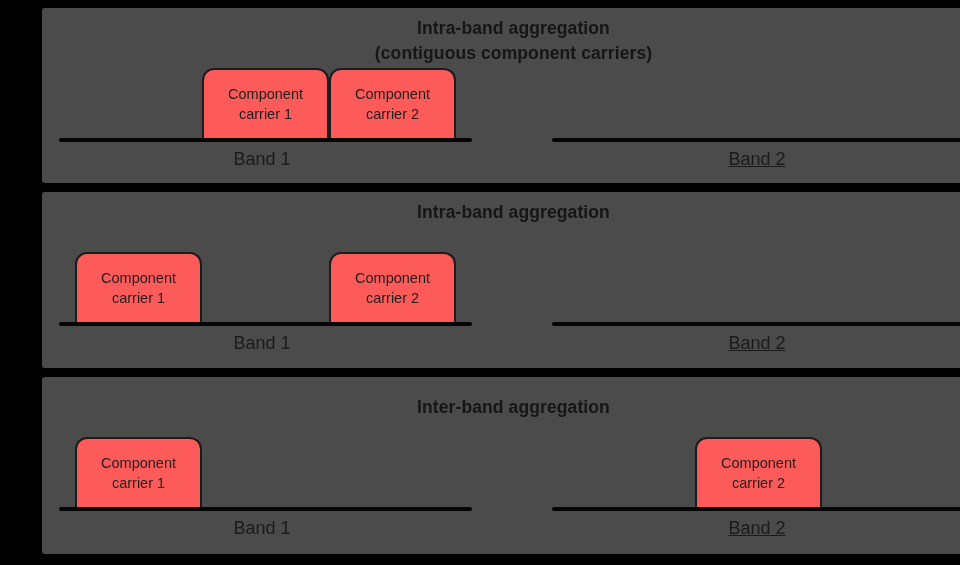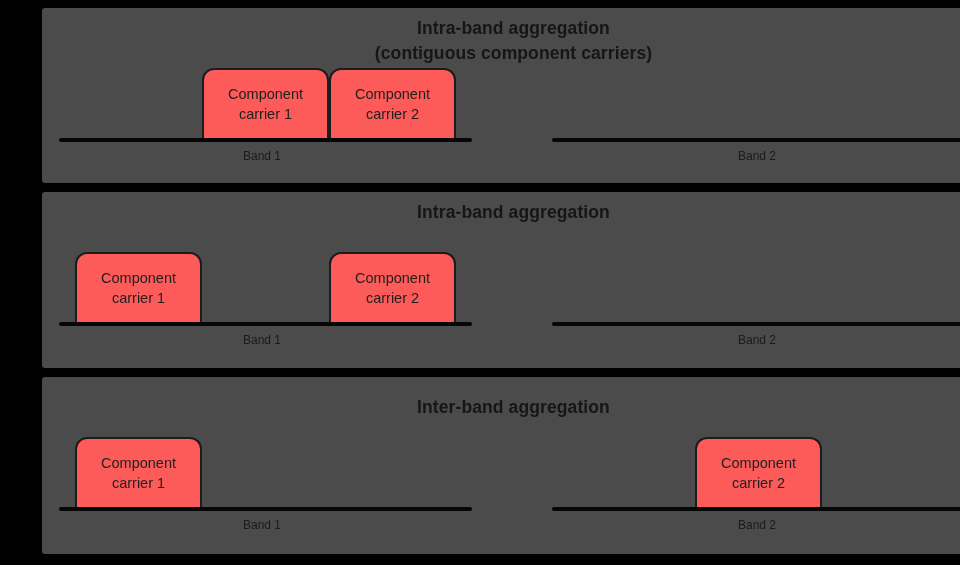--- a/index.html
+++ b/index.html
@@ -49,25 +49,25 @@
     border-radius: 2px;
   }
   .band-line-left  { left: 17px;  width: 413px; }
   .band-line-right { left: 510px; width: 413px; }
 
   .band-label {
     position: absolute;
     top: 141px;
     width: 200px;
     text-align: center;
-    font-size: 12px;
+    font-size: 18px;
     color: #1b1b1b;
   }
   .band-label-left  { left: 120px; }
-  .band-label-right { left: 615px; }
+  .band-label-right { left: 615px; text-decoration: underline; }
 
   .carrier {
     position: absolute;
     top: 60px;
     width: 127px;
     height: 70px;
     box-sizing: border-box;
     background: #fc5b59;
     border: 2px solid #1c1c1c;
     border-bottom: none;

